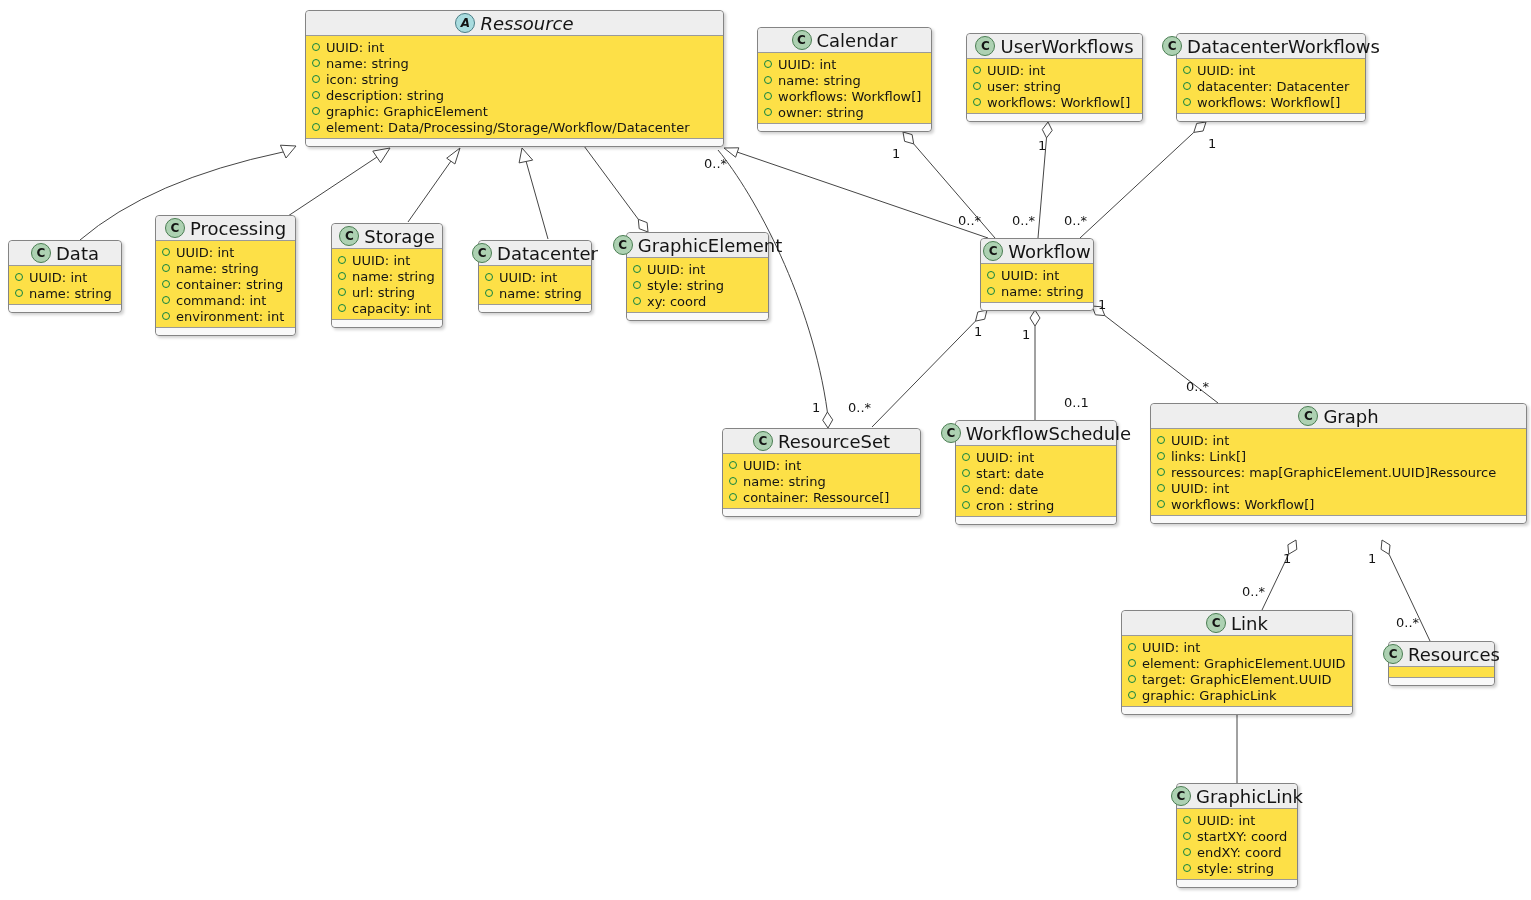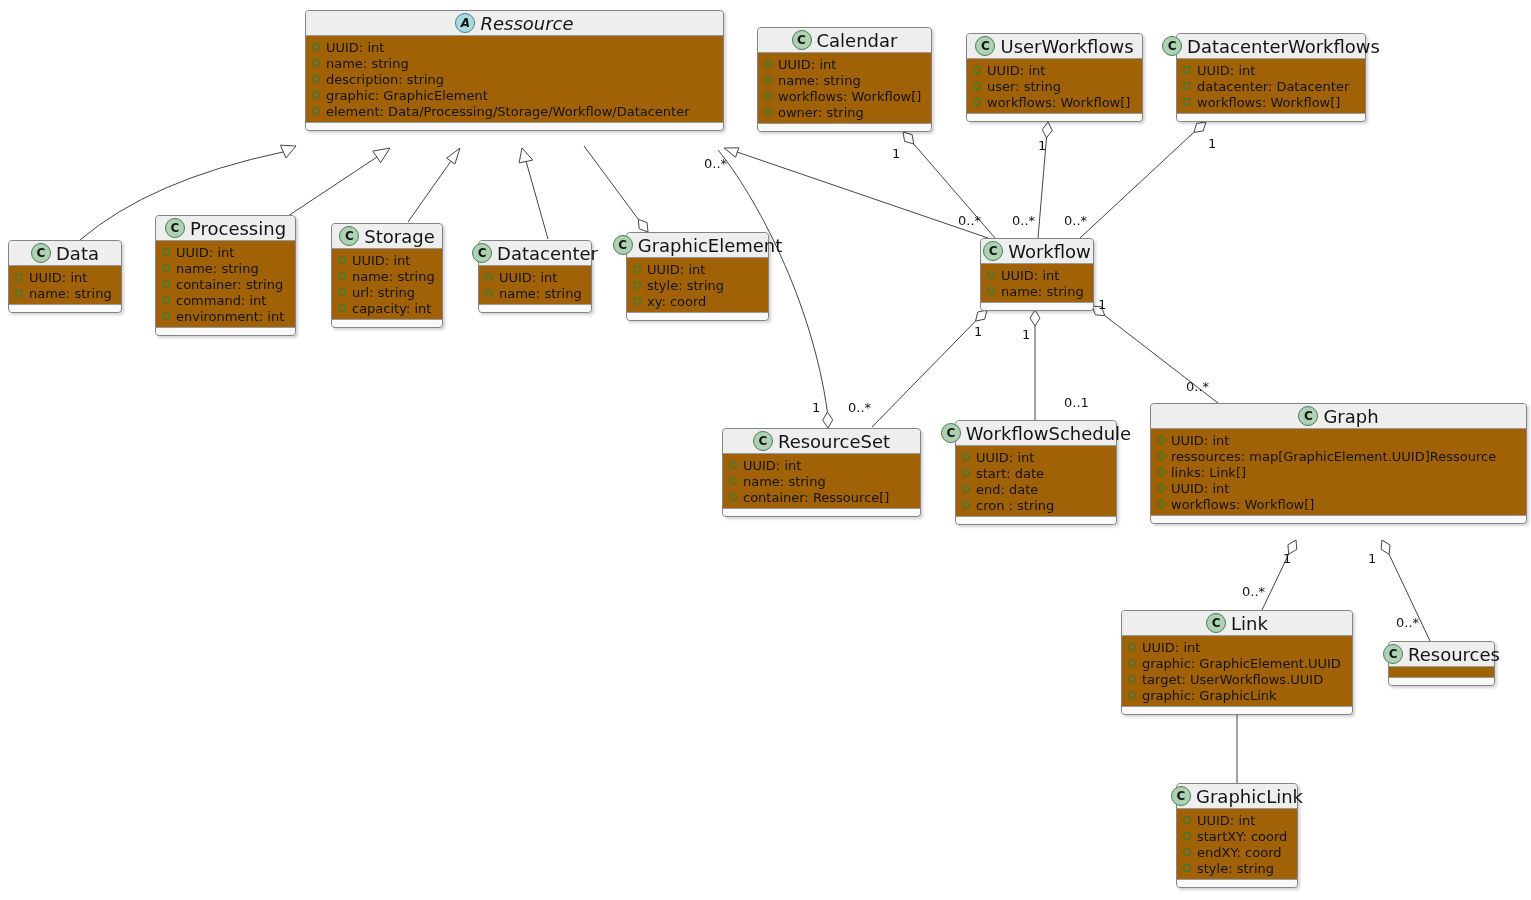--- a/index.html
+++ b/index.html
@@ -25,21 +25,21 @@
   .uml-title { font-size:18px; }
   .uml-title.abstract-title { font-style:italic; }
   .circ {
     width:18px; height:18px; border-radius:50%; background:#ADD1B2;
     border:1px solid #4a7d52; display:flex; align-items:center;
     justify-content:center; font-weight:bold; font-size:12px; flex:0 0 auto;
   }
   .circ.abstract { background:#A9DCDF; border-color:#4a7d85; font-style:italic; }
   .uml-attrs {
     padding:3px 8px 3px 6px; border-bottom:1px solid #9a9a9a;
-    background:#a16207; min-height:4px;
+    background:#fde047; min-height:4px;
   }
   .attr { display:flex; align-items:center; gap:6px; height:16px; white-space:nowrap; }
   .vis {
     width:6px; height:6px; border-radius:50%; border:1px solid #108442;
     background:transparent; flex:0 0 auto;
   }
   .uml-methods { height:7px; background:#f9f9f9; border-radius:0 0 4px 4px; }
   .mult { position:absolute; font-size:13px; color:#141414; white-space:nowrap; }
 </style>
 </head>
@@ -106,20 +106,24 @@
         <div class="attr">
           <span class="vis"></span>
           <span>UUID: int</span>
         </div>
         <div class="attr">
           <span class="vis"></span>
           <span>name: string</span>
         </div>
         <div class="attr">
           <span class="vis"></span>
+          <span>icon: string</span>
+        </div>
+        <div class="attr">
+          <span class="vis"></span>
           <span>description: string</span>
         </div>
         <div class="attr">
           <span class="vis"></span>
           <span>graphic: GraphicElement</span>
         </div>
         <div class="attr">
           <span class="vis"></span>
           <span>element: Data/Processing/Storage/Workflow/Datacenter</span>
         </div>
@@ -382,28 +386,28 @@
       <span class="circ">C</span>
       <span class="uml-title">Graph</span>
     </div>
     <div class="uml-attrs">
         <div class="attr">
           <span class="vis"></span>
           <span>UUID: int</span>
         </div>
         <div class="attr">
           <span class="vis"></span>
+          <span>links: Link[]</span>
+        </div>
+        <div class="attr">
+          <span class="vis"></span>
           <span>ressources: map[GraphicElement.UUID]Ressource</span>
         </div>
         <div class="attr">
           <span class="vis"></span>
-          <span>links: Link[]</span>
-        </div>
-        <div class="attr">
-          <span class="vis"></span>
           <span>UUID: int</span>
         </div>
         <div class="attr">
           <span class="vis"></span>
           <span>workflows: Workflow[]</span>
         </div>
       </div>
     <div class="uml-methods"></div>
   </div>
 
@@ -412,25 +416,25 @@
       <span class="circ">C</span>
       <span class="uml-title">Link</span>
     </div>
     <div class="uml-attrs">
         <div class="attr">
           <span class="vis"></span>
           <span>UUID: int</span>
         </div>
         <div class="attr">
           <span class="vis"></span>
-          <span>graphic: GraphicElement.UUID</span>
-        </div>
-        <div class="attr">
-          <span class="vis"></span>
-          <span>target: UserWorkflows.UUID</span>
+          <span>element: GraphicElement.UUID</span>
+        </div>
+        <div class="attr">
+          <span class="vis"></span>
+          <span>target: GraphicElement.UUID</span>
         </div>
         <div class="attr">
           <span class="vis"></span>
           <span>graphic: GraphicLink</span>
         </div>
       </div>
     <div class="uml-methods"></div>
   </div>
 
   <div class="uml-class" style="left:1388px; top:641px; width:105px;">

